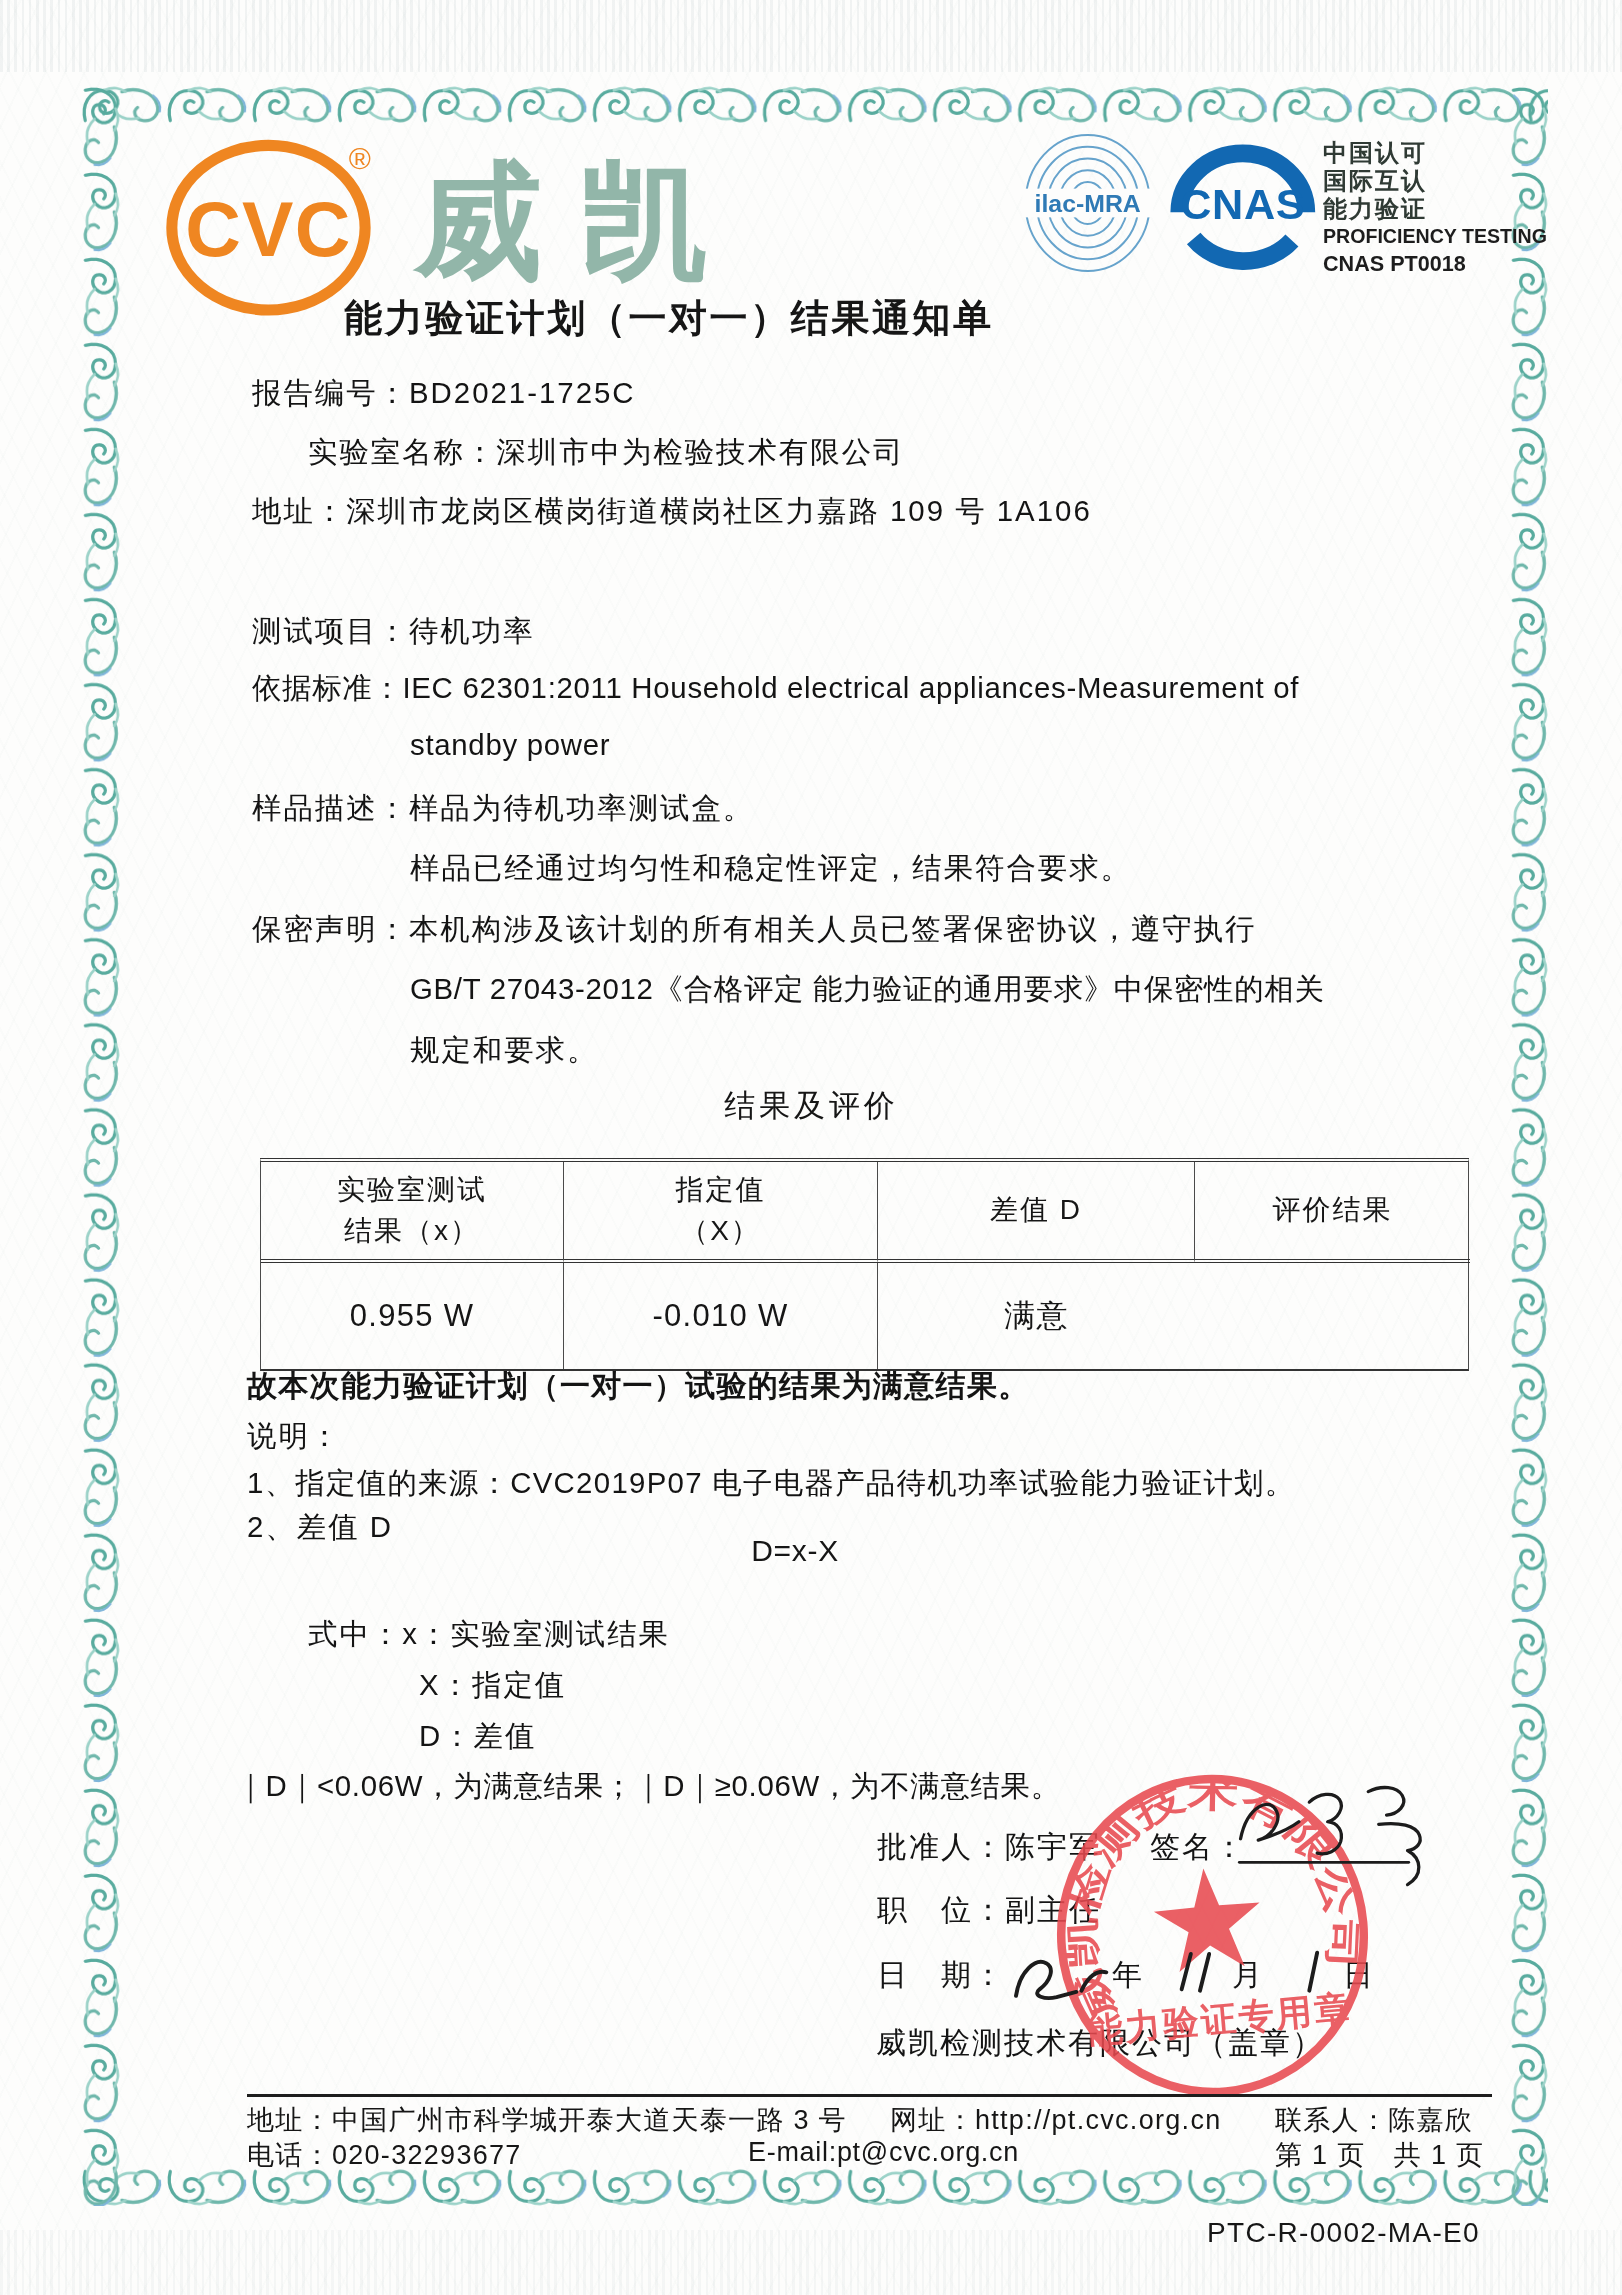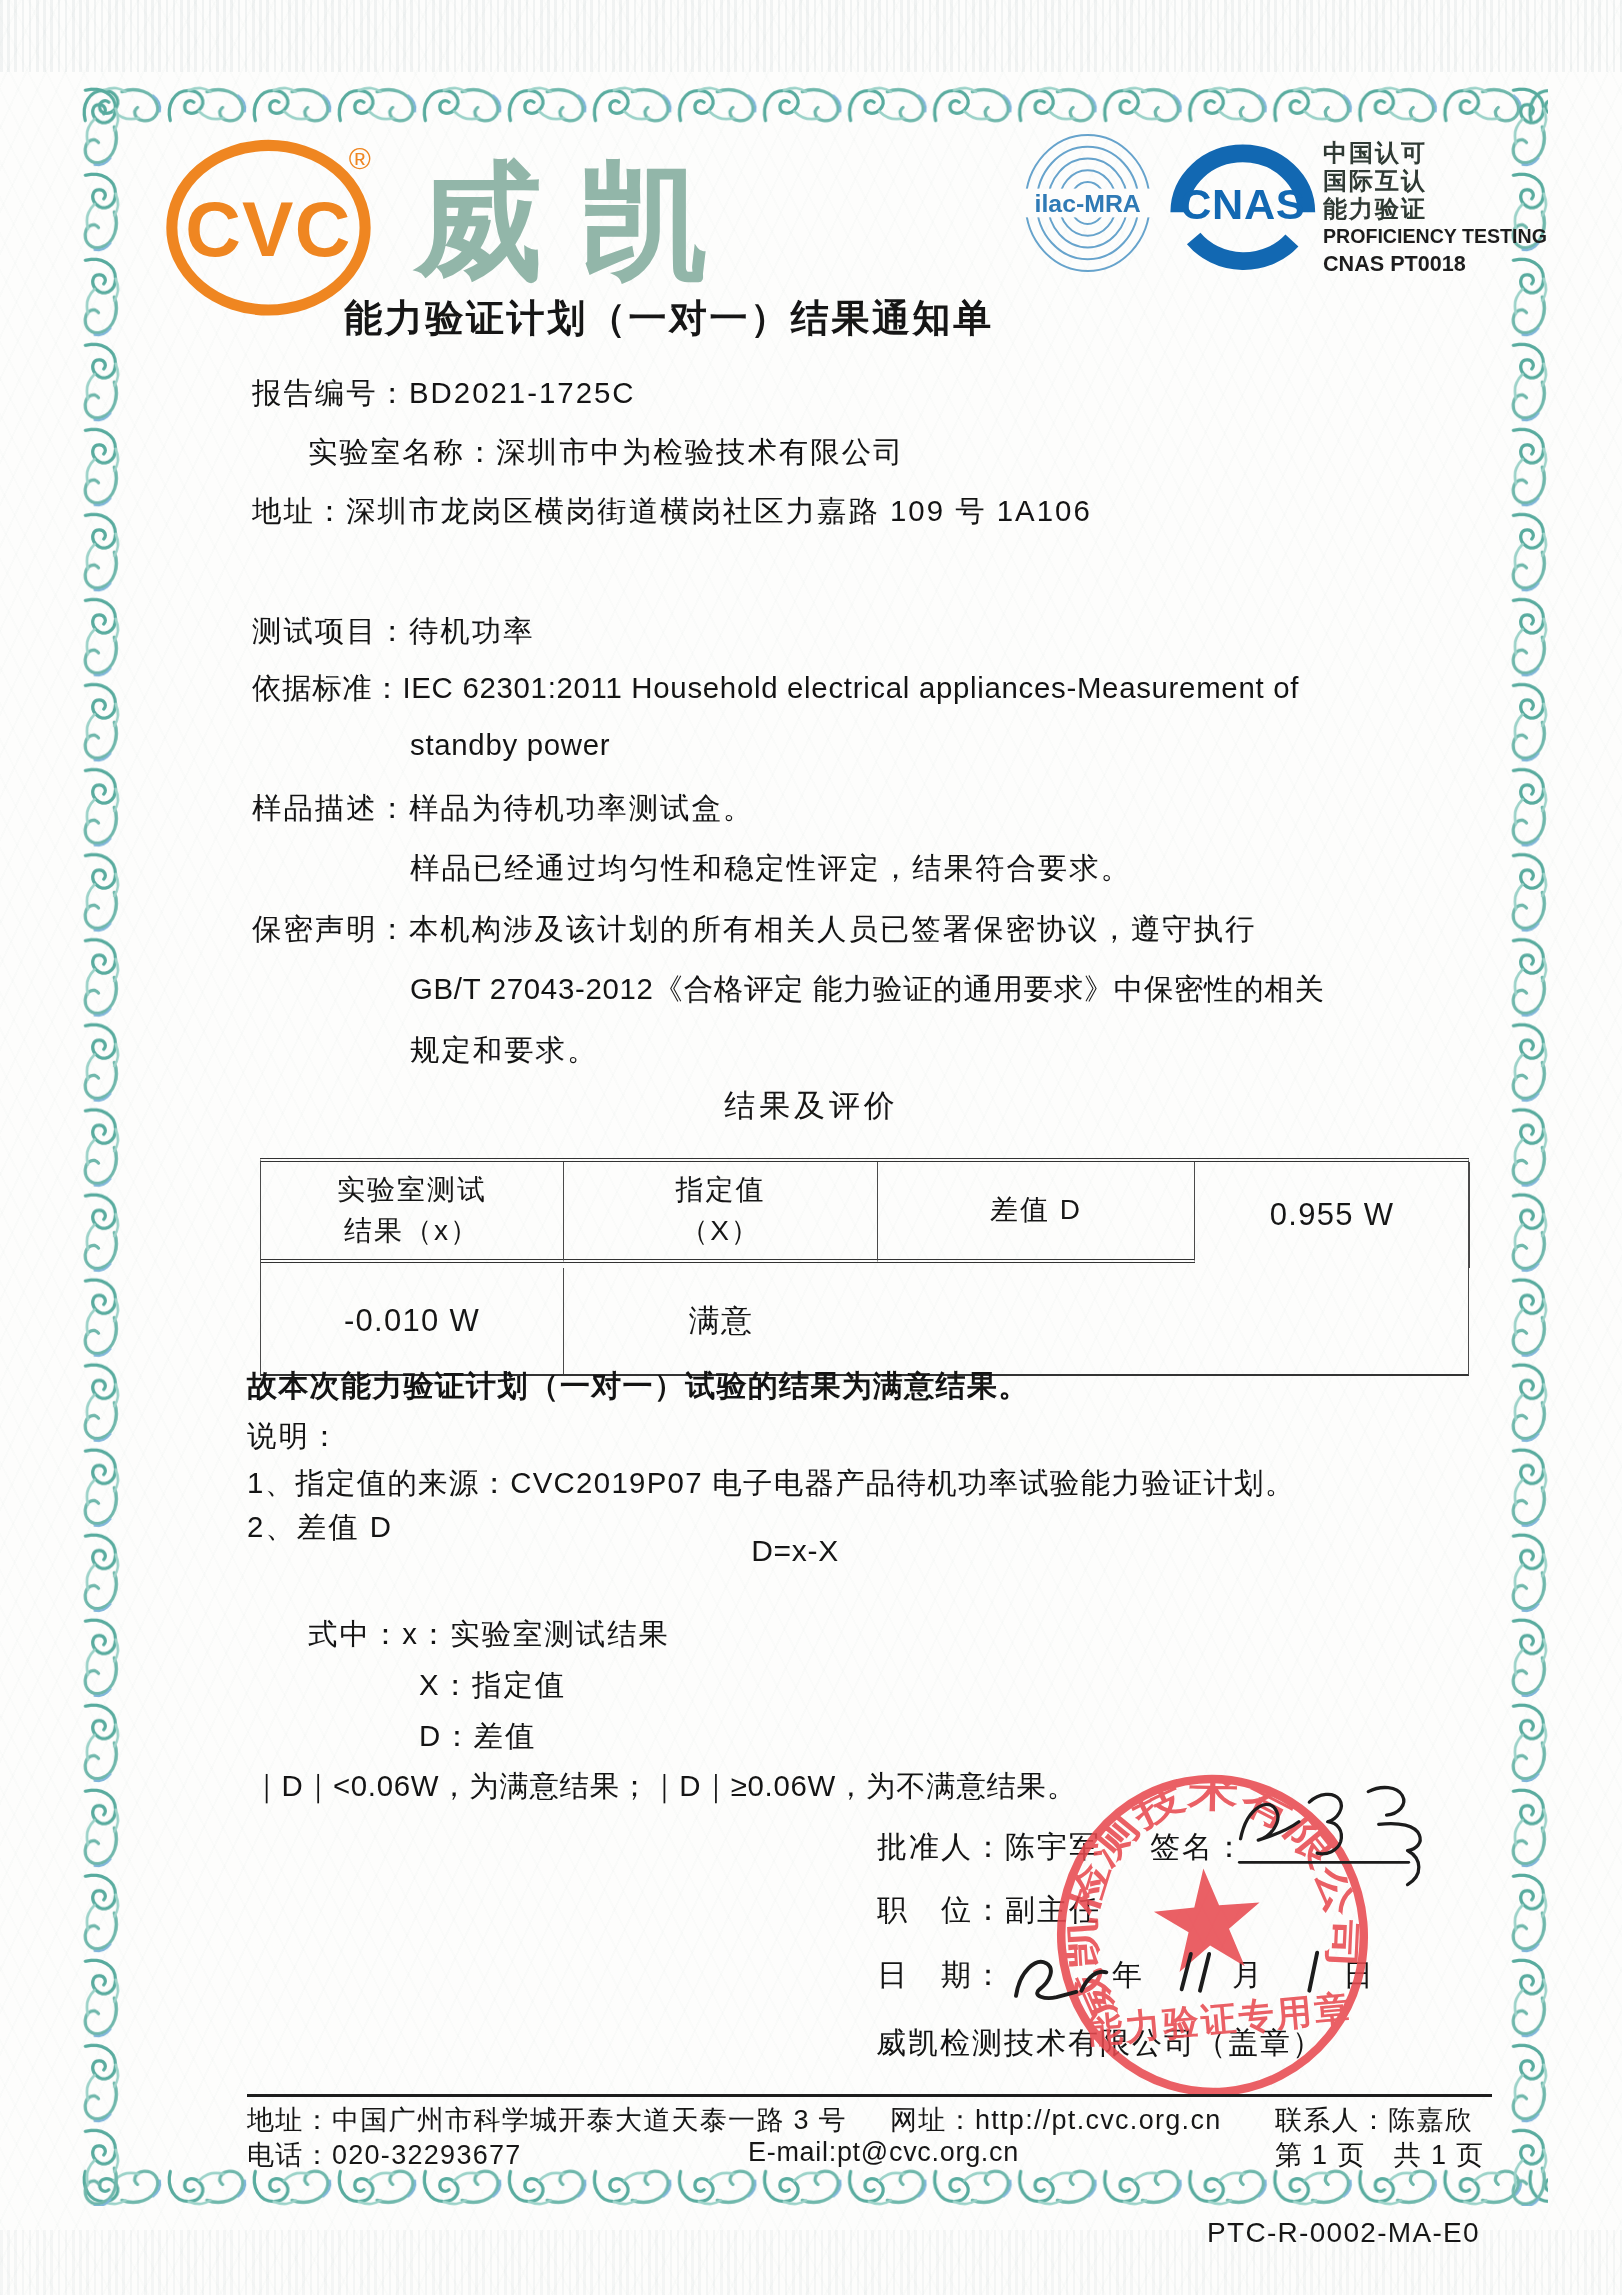--- a/index.html
+++ b/index.html
@@ -56,21 +56,21 @@
     display:flex;align-items:center;justify-content:center;font-size:31px;letter-spacing:1.3px;}
   .rtable .last{border-right:none;}
   .l-conclusion{left:247px;top:1366px;font-size:30px;font-weight:bold;letter-spacing:1.3px;}
   .l-notes{left:247px;top:1417px;}
   .l-note1{left:247px;top:1464px;letter-spacing:1.3px;}
   .l-note2{left:247px;top:1508px;}
   .l-formula{position:absolute;left:0;top:1534px;width:1590px;text-align:center;font-size:30px;letter-spacing:0.7px;}
   .l-where{left:308px;top:1615px;}
   .l-wx{left:419px;top:1666px;}
   .l-wd{left:419px;top:1717px;}
-  .l-criteria{left:252px;top:1767px;letter-spacing:0.7px;}
+  .l-criteria{left:236px;top:1767px;letter-spacing:0.7px;}
   
   .l-approver{left:877px;top:1827px;font-size:30px;}
   .l-signlabel{left:1150px;top:1827px;font-size:30px;}
   .l-position{left:877px;top:1890px;font-size:30px;}
   .l-datelabel{left:877px;top:1955px;font-size:30px;}
   .l-year{left:1112px;top:1955px;font-size:30px;}
   .l-month{left:1232px;top:1955px;font-size:30px;}
   .l-day{left:1343px;top:1955px;font-size:30px;}
   .l-company{left:876px;top:2023px;font-size:30px;}
   .stamp{position:absolute;left:1039px;top:1762px;opacity:.87;}
@@ -220,20 +220,23 @@
       <span>实验室测试</span>
       <span>结果（x）</span>
     </div>
     <div class="hcell">
       <span>指定值</span>
       <span>（X）</span>
     </div>
     <div class="hcell">
       <span>差值 D</span>
     </div>
+    <div class="hcell last">
+      <span>评价结果</span>
+    </div>
     <div class="dcell">0.955 W</div>
     <div class="dcell">-0.010 W</div>
     <div class="dcell last">满意</div>
   </div>
 
   <div class="bline l-conclusion">故本次能力验证计划（一对一）试验的结果为满意结果。</div>
   <div class="bline l-notes">说明：</div>
   <div class="bline l-note1">1、指定值的来源：CVC2019P07 电子电器产品待机功率试验能力验证计划。</div>
   <div class="bline l-note2">2、差值 D</div>
   <div class="l-formula">D=x-X</div>

